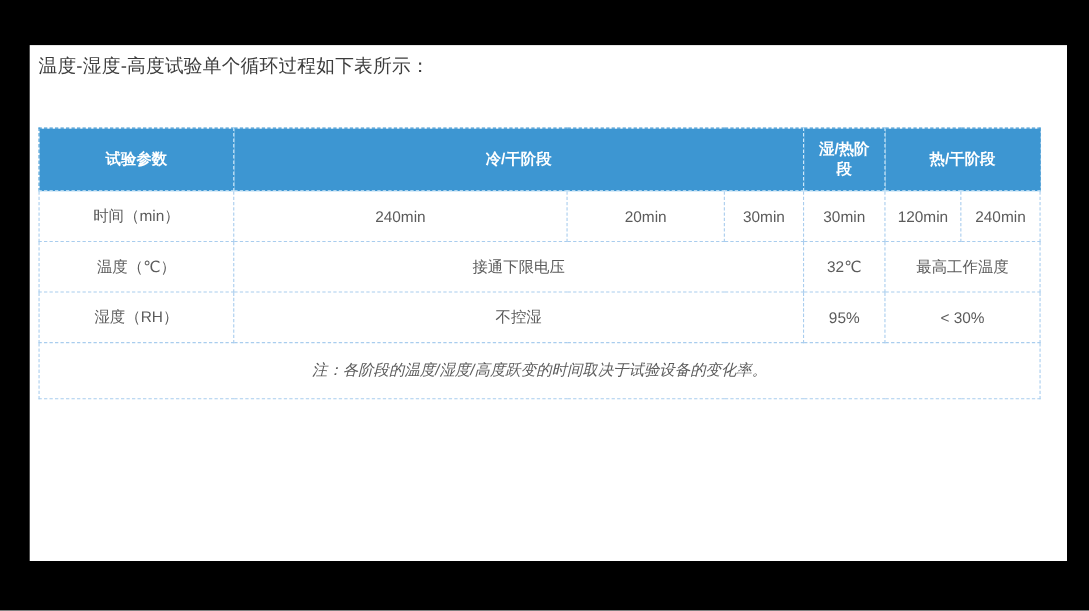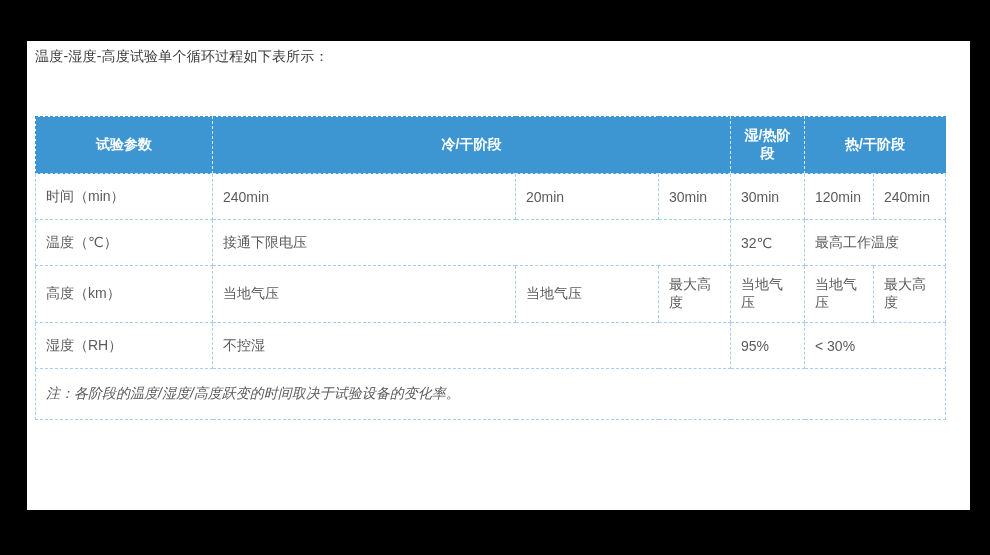--- a/index.html
+++ b/index.html
@@ -12,21 +12,21 @@
   }
   .panel {
     position: absolute;
     left: 27px; top: 41px;
     width: 943px; height: 469px;
     background: #ffffff;
   }
   .page-title {
     position: absolute;
     left: 8px; top: 7px;
-    font-size: 14px;
+    font-size: 17px;
     color: #3c3c3c;
     letter-spacing: 0.2px;
   }
   table.cycle {
     position: absolute;
     left: 8px; top: 75px;
     width: 910px;
     border-collapse: collapse;
     table-layout: fixed;
     font-size: 14px;
@@ -48,21 +48,21 @@
     border: 1px dashed #cfe9fa;
     padding: 2px 8px;
     text-align: center;
     vertical-align: middle;
   }
   thead th:first-child { border-left-color: #3d96d2; font-family: Liberation Serif, serif; }
   thead th:last-child  { border-right-color: #3d96d2; }
   thead tr th { border-top-color: #3d96d2; }
   tbody td {
     border: 1px dashed #a9cdee;
-    text-align: left;
+    text-align: center;
     vertical-align: middle;
     height: 41px;
     padding: 2px 10px;
     background: #ffffff;
   }
   tr.row-altitude td { height: 52px; }
   tr.row-note td { height: 46px; font-style: italic; }
 </style>
 </head>
 <body>
@@ -97,29 +97,20 @@
         <td>30min</td>
         <td>120min</td>
         <td>240min</td>
       </tr>
       <tr class="row-temperature">
         <td>温度（℃）</td>
         <td colspan="3">接通下限电压</td>
         <td>32℃</td>
         <td colspan="2">最高工作温度</td>
       </tr>
-      <tr class="row-altitude">
-        <td>高度（km）</td>
-        <td>当地气压</td>
-        <td>当地气压</td>
-        <td>最大高度</td>
-        <td>当地气压</td>
-        <td>当地气压</td>
-        <td>最大高度</td>
-      </tr>
       <tr class="row-humidity">
         <td>湿度（RH）</td>
         <td colspan="3">不控湿</td>
         <td>95%</td>
         <td colspan="2">&lt; 30%</td>
       </tr>
       <tr class="row-note">
         <td colspan="7">注：各阶段的温度/湿度/高度跃变的时间取决于试验设备的变化率。</td>
       </tr>
     </tbody>

